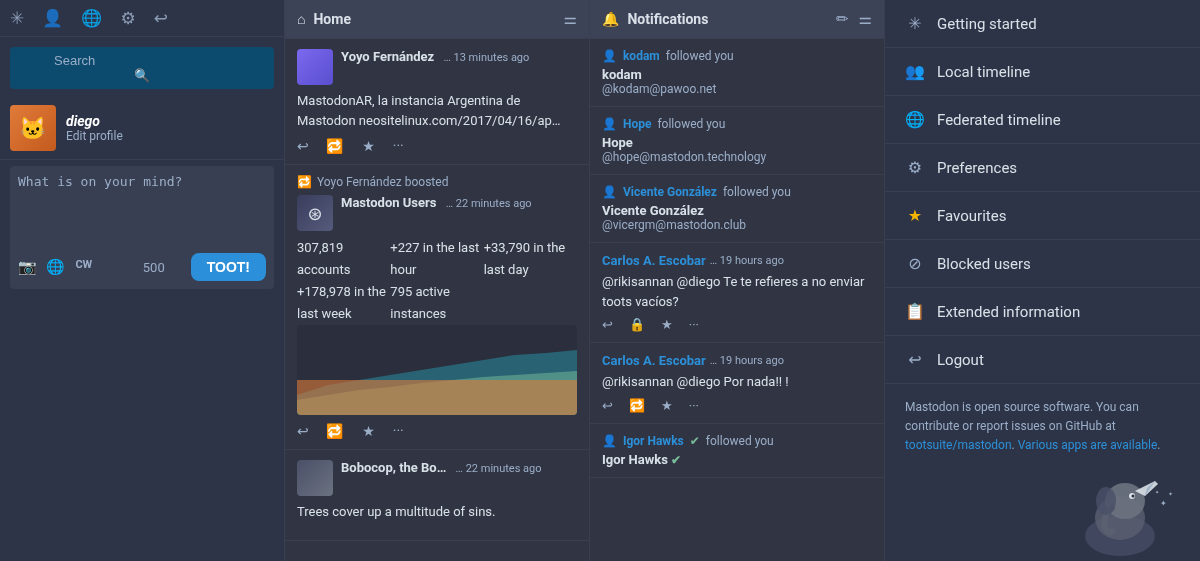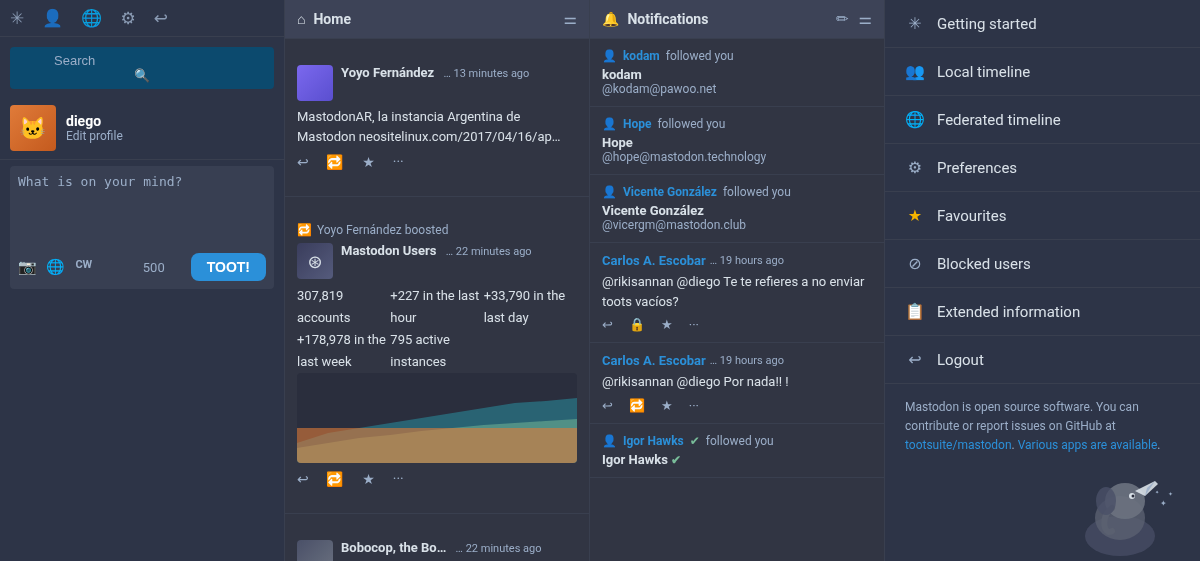--- a/index.html
+++ b/index.html
@@ -72,20 +72,21 @@
       background: linear-gradient(135deg, #e07b39, #c45a1e);
       display: flex;
       align-items: center;
       justify-content: center;
       font-size: 22px;
     }
     .profile-info .username {
       font-weight: bold;
       color: #fff;
       font-size: 14px;
+      font-style: italic;
     }
     .profile-info .edit-link {
       color: #9baec8;
       font-size: 12px;
       cursor: pointer;
     }
 
     .compose-area {
       margin: 0 10px;
       background: #383f52;
@@ -147,21 +148,21 @@
 
     .column-body {
       flex: 1;
       overflow-y: auto;
       overflow-x: hidden;
     }
     .column-body::-webkit-scrollbar { width: 4px; }
     .column-body::-webkit-scrollbar-thumb { background: #4a5068; border-radius: 2px; }
 
     .post {
-      padding: 26px 12px;
+      padding: 10px 12px;
       border-bottom: 1px solid #393f4f;
     }
     .post-boost {
       color: #9baec8;
       font-size: 12px;
       display: flex;
       align-items: center;
       gap: 5px;
       margin-bottom: 6px;
     }

